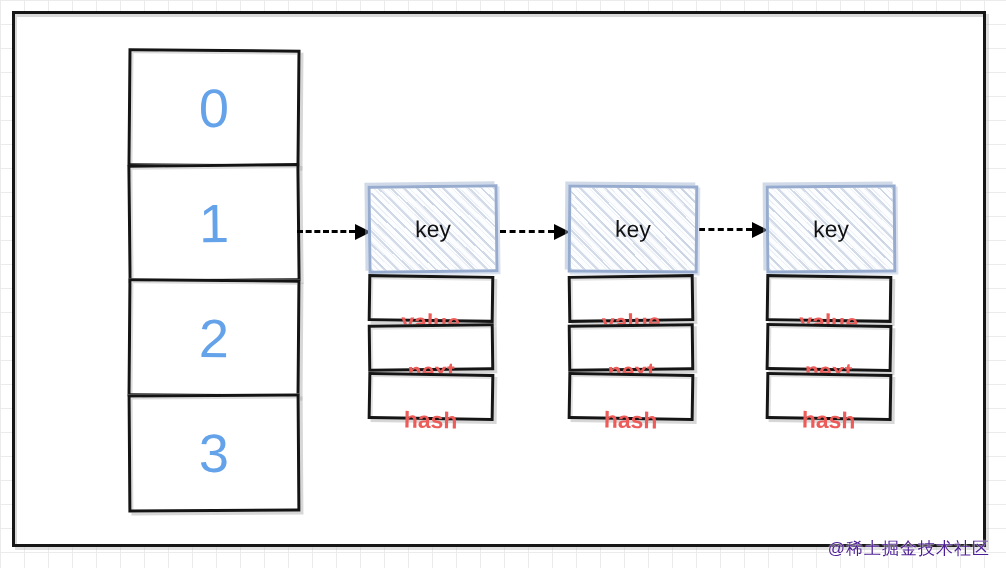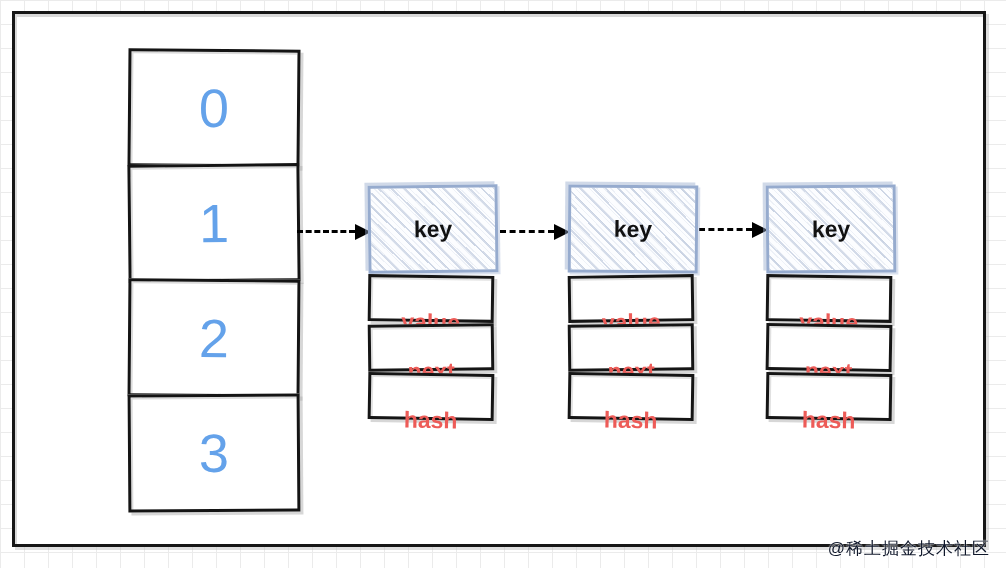--- a/index.html
+++ b/index.html
@@ -61,21 +61,21 @@
     border:3px solid var(--key-border,#96abce);
     box-shadow:
       -3px -3px 0 rgba(150,170,205,.45),
       2px 2px 0 rgba(150,170,205,.35);
     display:flex;align-items:center;justify-content:center;
     margin-bottom:2px;
   }
   .n1 .key-cell{transform:rotate(-.7deg);}
   .n2 .key-cell{transform:rotate(.4deg);}
   .n3 .key-cell{transform:rotate(-.5deg);}
-  .key-label{font-weight:bold;font-size:23px;color:#111;}
+  .key-label{font-weight:normal;font-size:23px;color:#111;}
   .field-cell{
     width:120px;height:41px;margin-top:2px;
     background:#fff;border:3px solid #151515;
     box-shadow:
       inset 2px 2px 0 rgba(195,195,195,.5),
       3px 3px 0 rgba(175,175,175,.5);
     display:flex;align-items:center;justify-content:center;
   }
   .field-cell:nth-of-type(2){transform:rotate(.8deg);}
   .field-cell:nth-of-type(3){transform:rotate(-.7deg);}
@@ -92,21 +92,21 @@
     border-left:16px solid var(--arrow,#000);
     border-top:8px solid transparent;
     border-bottom:8px solid transparent;
   }
   .arrow.a1{left:297px;top:230px;width:58px;}
   .arrow.a2{left:500px;top:230px;width:54px;}
   .arrow.a3{left:699px;top:228px;width:53px;}
 
   .watermark{
     position:absolute;right:16px;bottom:8px;z-index:5;
-    font-size:17px;letter-spacing:1px;color:#0f172a;
+    font-size:17px;letter-spacing:1px;color:#4c1d95;
     text-shadow:0 0 2px #fff, 0 0 1px #fff;
   }
 </style>
 </head>
 <body>
 
 <div class="frame"></div>
 
 <div class="buckets">
   <div class="bucket-cell">

